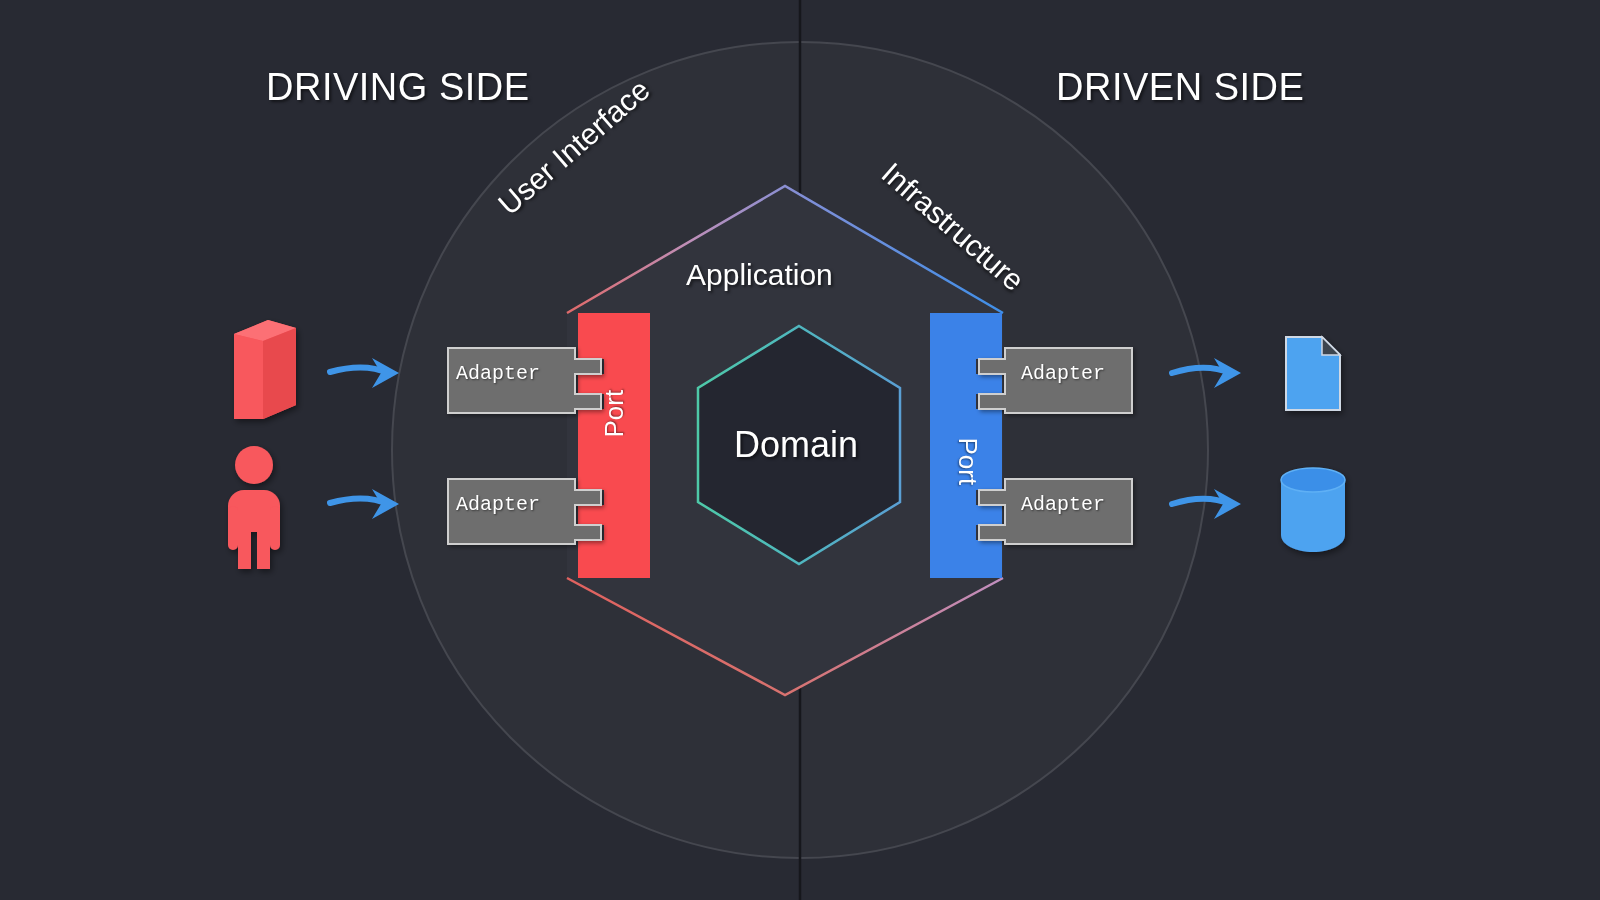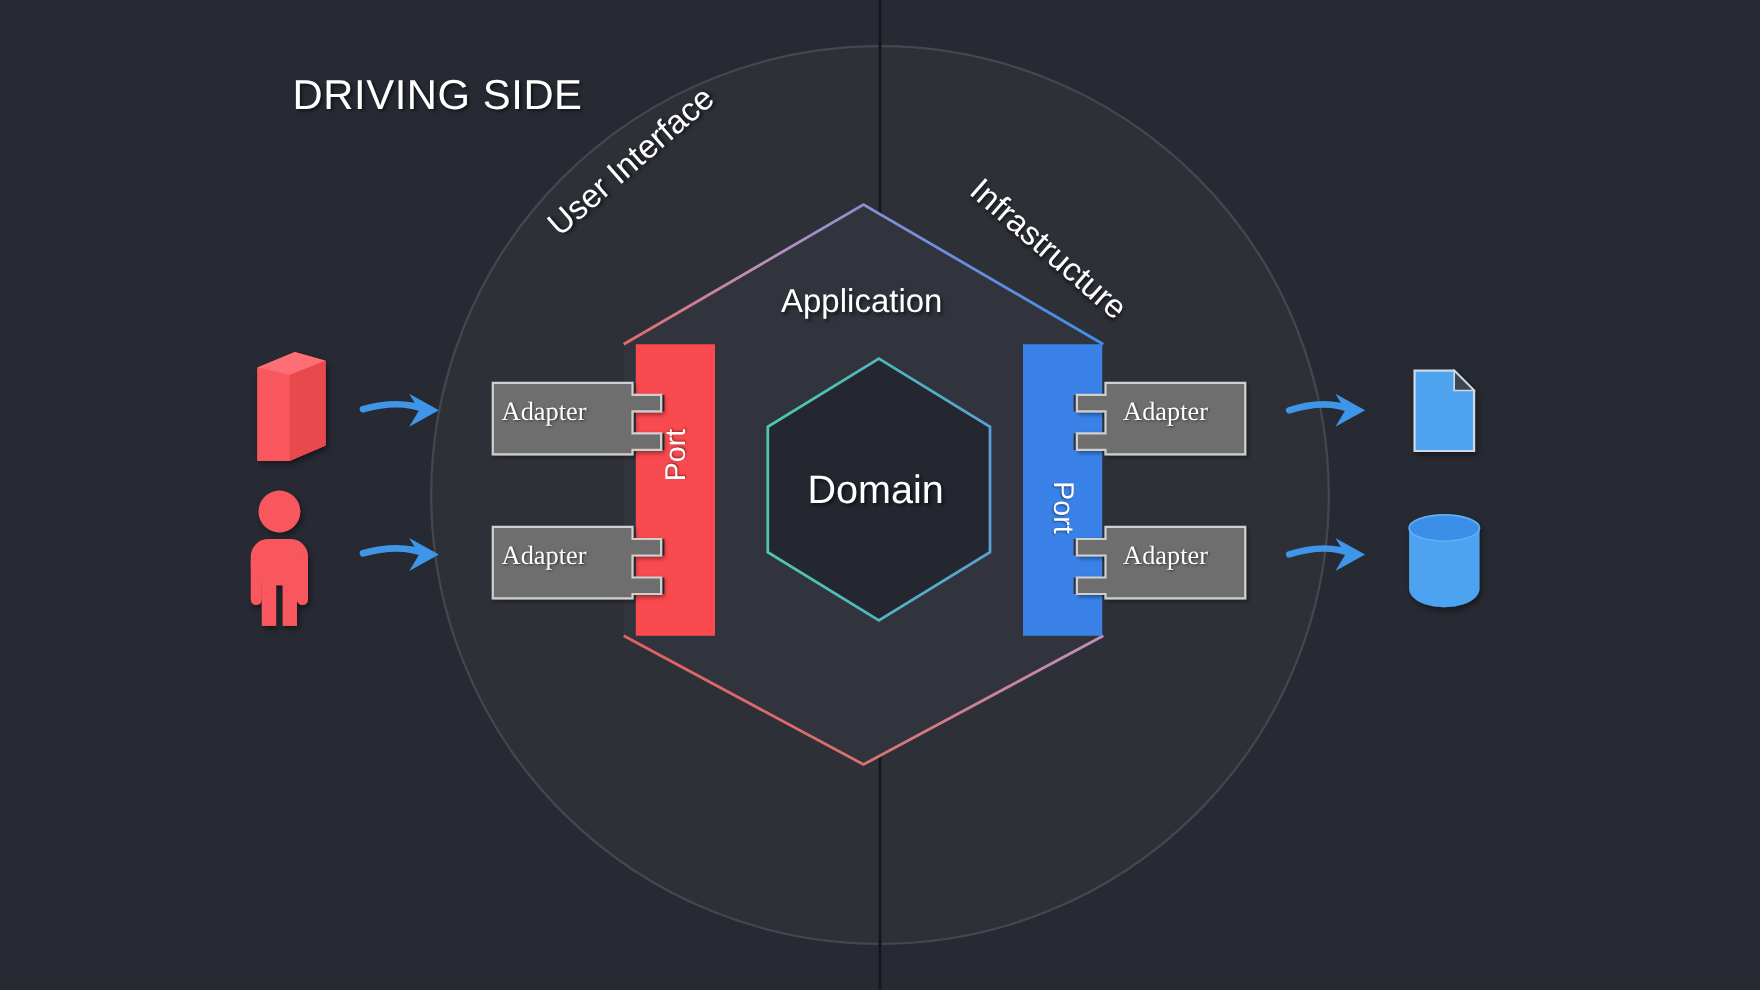--- a/index.html
+++ b/index.html
@@ -63,28 +63,28 @@
 
   .zone-label {
     position: absolute;
     color: #ffffff;
     font-size: 30px;
     font-family: "Liberation Sans", sans-serif;
     white-space: nowrap;
     text-shadow: 2px 2px 3px rgba(0,0,0,0.55);
     user-select: none;
   }
-  #label-application { left: 710px; top: 258px; }
+  #label-application { left: 686px; top: 258px; }
   #label-domain { left: 734px; top: 424px; font-size: 36px; }
 
   .adapter-label {
     position: absolute;
     color: #ffffff;
-    font-size: 24px;
-    font-family: Liberation Serif, serif;
+    font-size: 20px;
+    font-family: Liberation Mono, monospace;
     white-space: nowrap;
     text-shadow: 1px 1px 2px rgba(0,0,0,0.5);
     user-select: none;
   }
   .port-label {
     position: absolute;
     color: #ffffff;
     font-size: 26px;
     font-family: "Liberation Sans", sans-serif;
     white-space: nowrap;
@@ -302,20 +302,21 @@
       <path d="M 1172,373 C 1194,366 1214,366 1230,373" fill="none" stroke="#3f95e8" stroke-width="6" stroke-linecap="round"></path>
       <path d="M 1214,358 L 1241,373 L 1214,388 L 1223,373 Z" fill="#3f95e8"></path>
     </g>
     <g>
       <path d="M 1172,504 C 1194,497 1214,497 1230,504" fill="none" stroke="#3f95e8" stroke-width="6" stroke-linecap="round"></path>
       <path d="M 1214,489 L 1241,504 L 1214,519 L 1223,504 Z" fill="#3f95e8"></path>
     </g>
   </svg>
 
   <div class="side-title" id="title-driving">DRIVING SIDE</div>
+  <div class="side-title" id="title-driven">DRIVEN SIDE</div>
 
   <div class="ring-label" id="label-ui">User Interface</div>
   <div class="ring-label" id="label-infra">Infrastructure</div>
 
   <div class="zone-label" id="label-application">Application</div>
   <div class="zone-label" id="label-domain">Domain</div>
 
   <div class="port-label" id="port-label-left">Port</div>
   <div class="port-label" id="port-label-right">Port</div>
 

